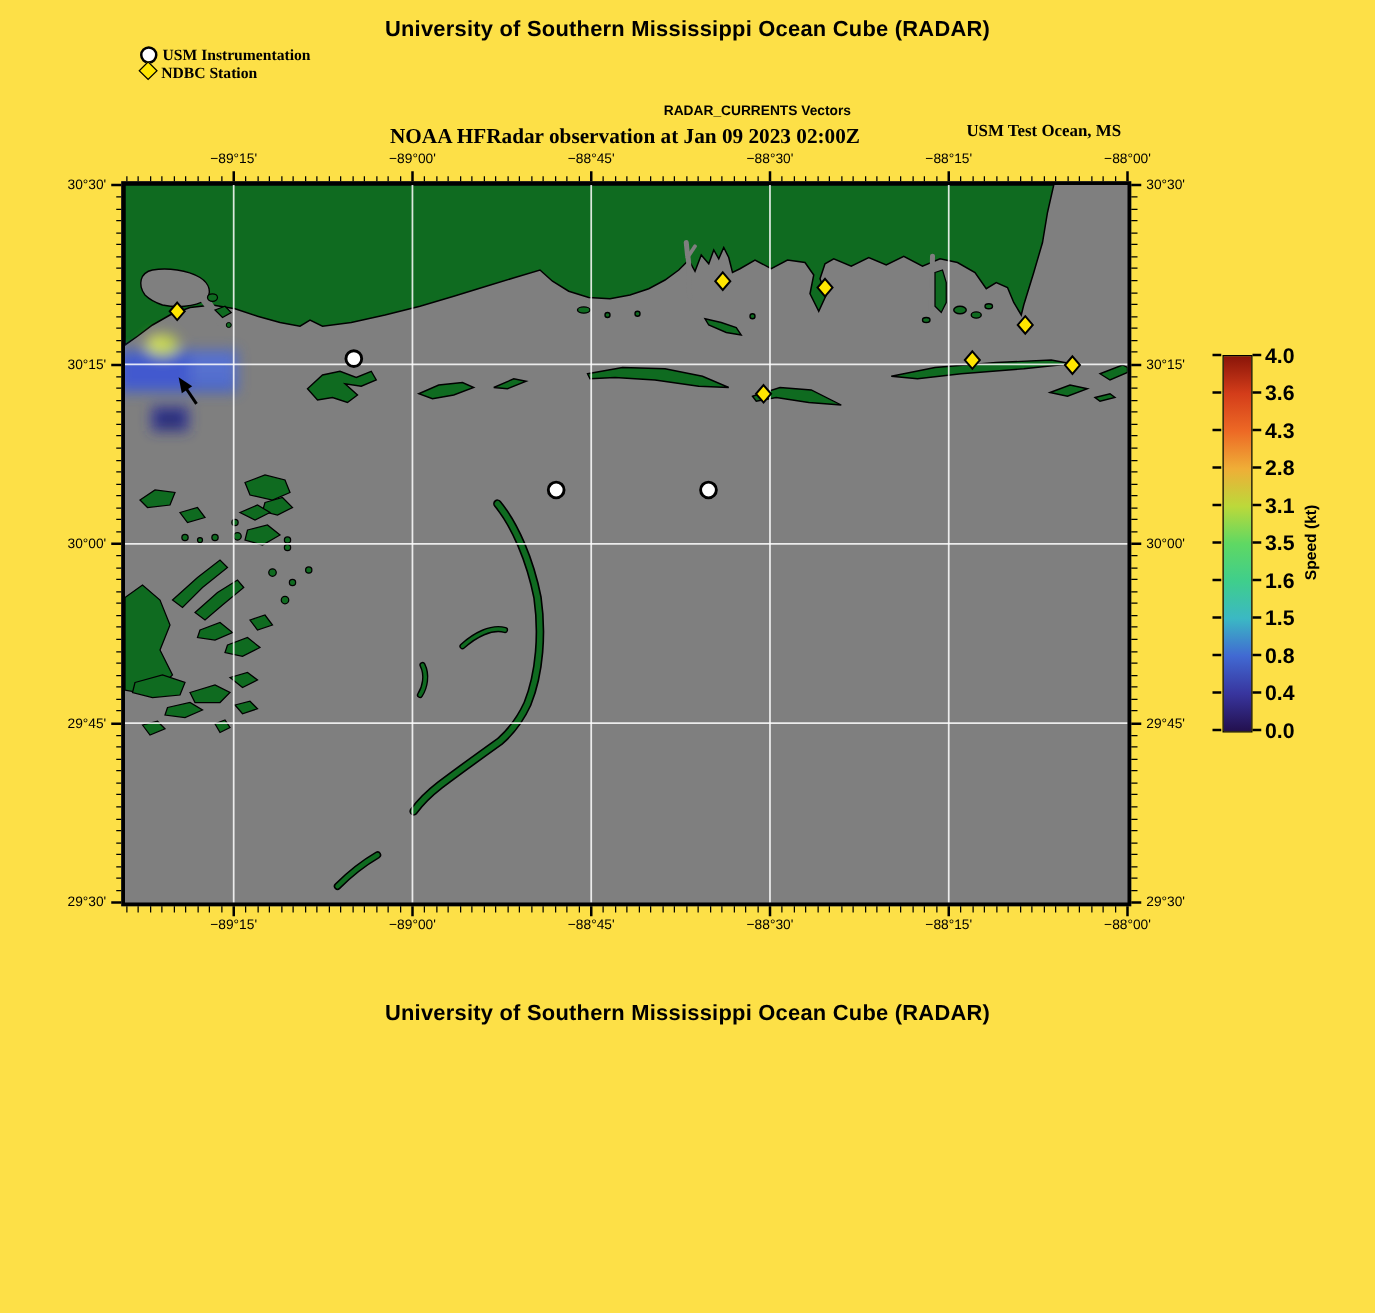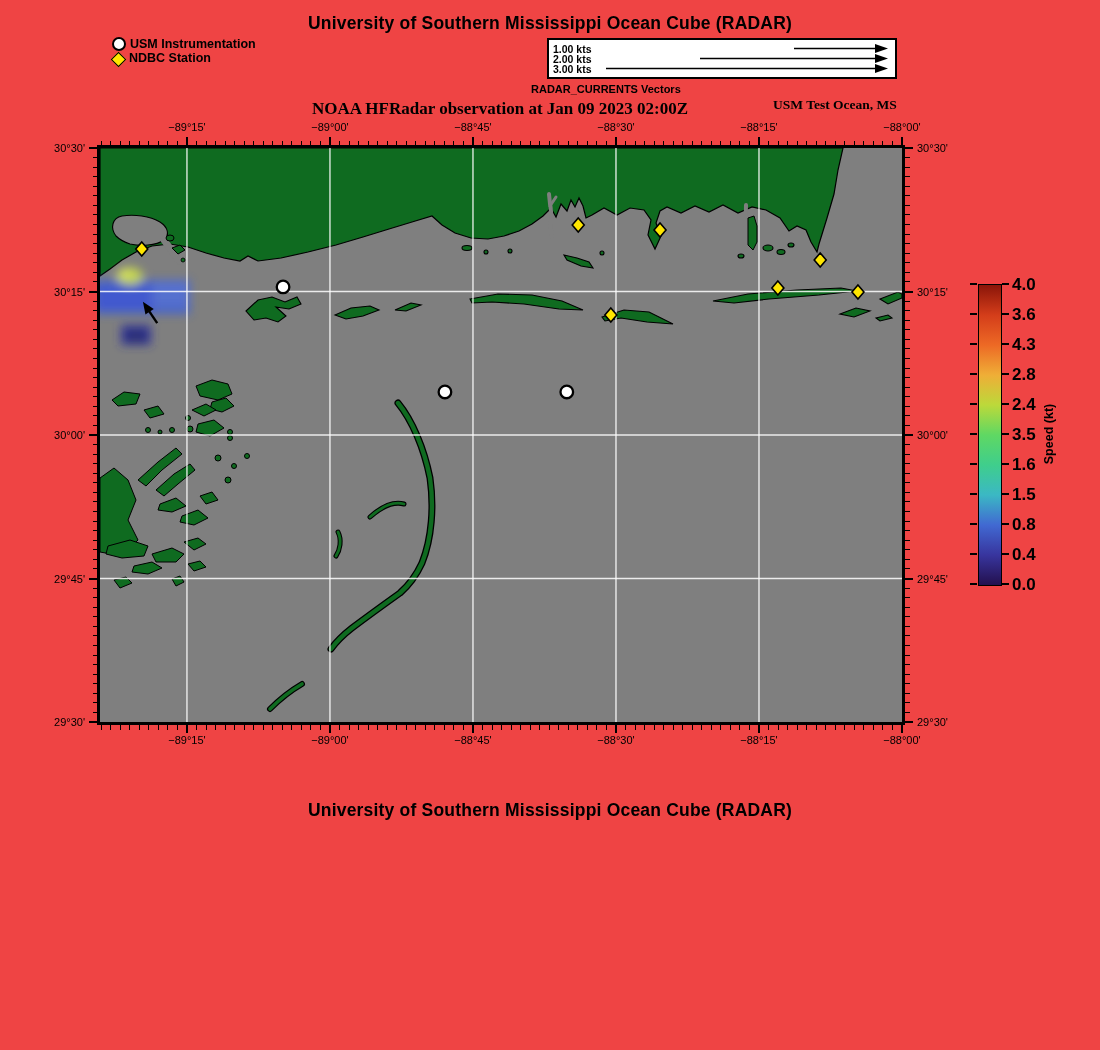--- a/index.html
+++ b/index.html
@@ -1,21 +1,21 @@
 <!DOCTYPE html>
 <html><head>
 <meta charset="utf-8">
 <style>
   html,body{margin:0;padding:0;background:#ffffff;}
-  #fig{position:relative;width:1100px;height:1050px;background:#ef4444;overflow:hidden;
+  #fig{position:relative;width:1100px;height:1050px;background:#fde047;overflow:hidden;
        font-family:"Liberation Sans",sans-serif;color:#000;}
   .abs{position:absolute;}
   .title{width:1100px;text-align:center;font-weight:bold;font-size:17.5px;letter-spacing:0.2px;}
   #legend{left:112px;top:37px;}
-  .leg-row{display:flex;align-items:flex-end;height:14px;}
+  .leg-row{display:flex;align-items:flex-start;height:14px;font-family:Liberation Serif, serif;}
   .leg-circle{width:10px;height:10px;border:2px solid #000;border-radius:50%;background:#fff;margin-right:4px;flex:0 0 auto;}
   .leg-diamond{width:9px;height:9px;background:#ffe600;border:1.5px solid #000;transform:rotate(45deg);margin:0 5px 0 1px;flex:0 0 auto;}
   .leg-label{font-weight:bold;font-size:12.5px;white-space:nowrap;}
   #vscale{left:547px;top:38px;width:350px;height:41px;border:2px solid #000;background:#fff;box-sizing:border-box;}
   .vrow-label{position:absolute;left:4px;font-weight:bold;font-size:10.5px;line-height:10px;}
   #vscale-svg{position:absolute;left:0;top:0;}
   #vcaption{left:531px;top:83px;font-weight:bold;font-size:11px;}
   #obs-title{left:200px;top:99px;width:600px;text-align:center;font-family:"Liberation Serif",serif;
              font-weight:bold;font-size:17px;}
   #range-label{left:745px;top:97px;width:180px;text-align:center;font-family:"Liberation Serif",serif;
@@ -44,33 +44,20 @@
     <div class="leg-row">
       <span class="leg-circle"></span>
       <span class="leg-label">USM Instrumentation</span>
     </div>
     <div class="leg-row">
       <span class="leg-diamond"></span>
       <span class="leg-label">NDBC Station</span>
     </div>
   </div>
 
-  <div class="abs" id="vscale">
-    <span class="vrow-label" style="top:4px;">1.00 kts</span>
-    <span class="vrow-label" style="top:14px;">2.00 kts</span>
-    <span class="vrow-label" style="top:24px;">3.00 kts</span>
-    <svg id="vscale-svg" width="346" height="37">
-        <line x1="245" y1="8.5" x2="331.2" y2="8.5" stroke="#000" stroke-width="1.6"></line>
-        <polygon points="339,8.5 326,13 326,4" fill="#000"></polygon>
-        <line x1="151" y1="18.5" x2="331.2" y2="18.5" stroke="#000" stroke-width="1.6"></line>
-        <polygon points="339,18.5 326,23 326,14" fill="#000"></polygon>
-        <line x1="57" y1="28.5" x2="331.2" y2="28.5" stroke="#000" stroke-width="1.6"></line>
-        <polygon points="339,28.5 326,33 326,24" fill="#000"></polygon>
-      </svg>
-  </div>
 
   <div class="abs" id="vcaption">RADAR_CURRENTS Vectors</div>
 
   <div class="abs" id="obs-title">NOAA HFRadar observation at Jan 09 2023 02:00Z</div>
   <div class="abs" id="range-label">USM Test Ocean, MS</div>
 
   <div class="abs" id="map-frame">
     <svg id="map-svg" width="802" height="574" viewBox="0 0 802 574">
       <defs>
         <filter id="blur5" x="-40%" y="-40%" width="180%" height="180%">
@@ -539,21 +526,21 @@
       <div class="cb-tick" style="position: absolute; left: 1001.5px; top: 463.25px;"></div>
       <div class="cb-tick" style="position: absolute; left: 969.5px; top: 463.25px;"></div>
       <div class="cb-lab" style="position: absolute; left: 1012px; top: 457.5px;">1.6</div>
       <div class="cb-sep" style="position: absolute; left: 978px; top: 433.5px;"></div>
       <div class="cb-tick" style="position: absolute; left: 1001.5px; top: 433.25px;"></div>
       <div class="cb-tick" style="position: absolute; left: 969.5px; top: 433.25px;"></div>
       <div class="cb-lab" style="position: absolute; left: 1012px; top: 427.5px;">3.5</div>
       <div class="cb-sep" style="position: absolute; left: 978px; top: 403.5px;"></div>
       <div class="cb-tick" style="position: absolute; left: 1001.5px; top: 403.25px;"></div>
       <div class="cb-tick" style="position: absolute; left: 969.5px; top: 403.25px;"></div>
-      <div class="cb-lab" style="position: absolute; left: 1012px; top: 397.5px;">2.4</div>
+      <div class="cb-lab" style="position: absolute; left: 1012px; top: 397.5px;">3.1</div>
       <div class="cb-sep" style="position: absolute; left: 978px; top: 373.5px;"></div>
       <div class="cb-tick" style="position: absolute; left: 1001.5px; top: 373.25px;"></div>
       <div class="cb-tick" style="position: absolute; left: 969.5px; top: 373.25px;"></div>
       <div class="cb-lab" style="position: absolute; left: 1012px; top: 367.5px;">2.8</div>
       <div class="cb-sep" style="position: absolute; left: 978px; top: 343.5px;"></div>
       <div class="cb-tick" style="position: absolute; left: 1001.5px; top: 343.25px;"></div>
       <div class="cb-tick" style="position: absolute; left: 969.5px; top: 343.25px;"></div>
       <div class="cb-lab" style="position: absolute; left: 1012px; top: 337.5px;">4.3</div>
       <div class="cb-sep" style="position: absolute; left: 978px; top: 313.5px;"></div>
       <div class="cb-tick" style="position: absolute; left: 1001.5px; top: 313.25px;"></div>

